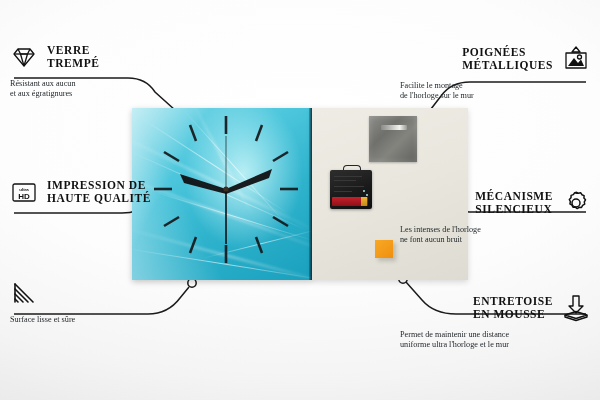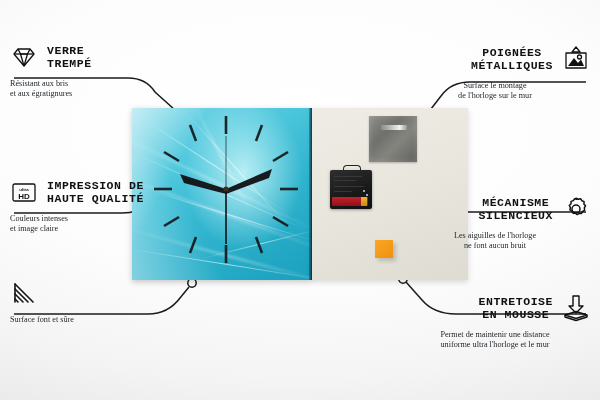--- a/index.html
+++ b/index.html
@@ -40,34 +40,34 @@
     stroke: #1b1b1b;
     stroke-width: 1.5;
   }
 
   
   .feature {
     position: absolute;
     width: 190px;
   }
   .feature.left  { left: 10px;  text-align: left; }
-  .feature.right { right: 10px; text-align: center; }
+  .feature.right { right: 10px; text-align: left; }
 
   .feat-head {
     display: flex;
     align-items: center;
     gap: 9px;
     min-height: 34px;
   }
   .feature.right .feat-head {
     flex-direction: row-reverse;
   }
 
   .feat-title {
-    font-family: Liberation Mono, monospace;
+    font-family: Liberation Serif, serif;
     font-weight: bold;
     font-size: 11.5px;
     line-height: 13.5px;
     letter-spacing: 0.55px;
     color: #111111;
     text-transform: uppercase;
     white-space: pre-line;
   }
 
   .feat-sub {
@@ -314,90 +314,88 @@
           <path d="M4 11 H24"></path>
               <path d="M8 6 L10.5 11 L14 23"></path>
               <path d="M20 6 L17.5 11 L14 23"></path>
           <path d="M10.5 11 H17.5"></path>
         </g>
           </svg>
       </span>
       <span class="feat-title">VERRE
 TREMPÉ</span>
     </div>
-    <div class="feat-sub">Résistant aux bris
+    <div class="feat-sub">Résistant aux aucun
 et aux égratignures</div>
   </div>
 
   <div class="feature left" style="top:175px;">
     <div class="feat-head">
       <span class="feat-icon">
         <svg viewBox="0 0 28 28">
           <rect x="3" y="6" width="22" height="17" rx="1.6" fill="none" stroke="#111" stroke-width="1.3"></rect>
           <text x="14" y="13.2" font-family="Liberation Sans, sans-serif" font-size="4.4" font-weight="bold" fill="#111" text-anchor="middle">ultra</text>
           <text x="14" y="20.6" font-family="Liberation Sans, sans-serif" font-size="8" font-weight="bold" fill="#111" text-anchor="middle">HD</text>
         </svg>
       </span>
       <span class="feat-title">IMPRESSION DE
 HAUTE QUALITÉ</span>
     </div>
-    <div class="feat-sub">Couleurs intenses
-et image claire</div>
   </div>
 
   <div class="feature left" style="top:276px;">
     <div class="feat-head">
       <span class="feat-icon">
         <svg viewBox="0 0 28 28">
             <g stroke="#111" stroke-width="1.6" stroke-linecap="round">
           <line x1="5" y1="5" x2="23" y2="23"></line>
           <line x1="5" y1="10" x2="18" y2="23"></line>
           <line x1="5" y1="15" x2="13" y2="23"></line>
           <line x1="5" y1="20" x2="8" y2="23"></line>
           <line x1="5" y1="5" x2="5" y2="23"></line>
         </g>
           </svg>
       </span>
     </div>
-    <div class="feat-sub">Surface font et sûre</div>
+    <div class="feat-sub">Surface lisse et sûre</div>
   </div>
 
   <div class="feature right" style="top:42px;">
     <div class="feat-head">
       <span class="feat-icon">
         <svg viewBox="0 0 28 28">
             <g fill="none" stroke="#111" stroke-width="1.3" stroke-linejoin="round">
           <path d="M14 2 L10 7 H18 Z"></path>
           <rect x="4" y="8" width="20" height="15"></rect>
           <path d="M6 21 L12 13 L16 18 L19 14.5 L22 21 Z" fill="#111" stroke="none"></path>
           <circle cx="17.5" cy="12" r="2"></circle>
         </g>
           </svg>
       </span>
       <span class="feat-title">POIGNÉES
 MÉTALLIQUES</span>
     </div>
-    <div class="feat-sub">Surface le montage
+    <div class="feat-sub">Facilite le montage
 de l'horloge sur le mur</div>
   </div>
 
-  <div class="feature right" style="top:192px;">
+  <div class="feature right" style="top:186px;">
     <div class="feat-head">
       <span class="feat-icon">
         <svg viewBox="0 0 28 28">
             <g fill="none" stroke="#111" stroke-width="1.5" stroke-linejoin="round">
           <path d="M14 3.2 l2.3 1.1 2.3 -0.6 1.3 2 2.2 0.9 -0.2 2.4 1.6 1.8 -1.2 2.1 0.4 2.3 -2.1 1.2 -1.1 2.1 -2.3 -0.2 -2 1.3 -1.9 -1.4 -2.3 0.1 -1 -2.1 -2.1 -1.3 0.5 -2.3 -1.1 -2.1 1.7 -1.7 0.1 -2.4 2.2 -0.8 1.4 -1.9 2.3 0.5 Z"></path>
           <circle cx="14" cy="14" r="4"></circle>
         </g>
           </svg>
       </span>
       <span class="feat-title">MÉCANISME
 SILENCIEUX</span>
     </div>
-    <div class="feat-sub">Les aiguilles de l'horloge
+    <div class="feat-sub">Les intenses de l'horloge
 ne font aucun bruit</div>
   </div>
 
   <div class="feature right" style="top:291px;">
     <div class="feat-head">
       <span class="feat-icon">
         <svg viewBox="0 0 28 28">
             <g fill="none" stroke="#111" stroke-width="1.4" stroke-linejoin="round">
           <path d="M11 2 H17 V12 H21 L14 19 L7 12 H11 Z"></path>
           <path d="M14 17.5 L25 21 L14 24.5 L3 21 Z"></path>

